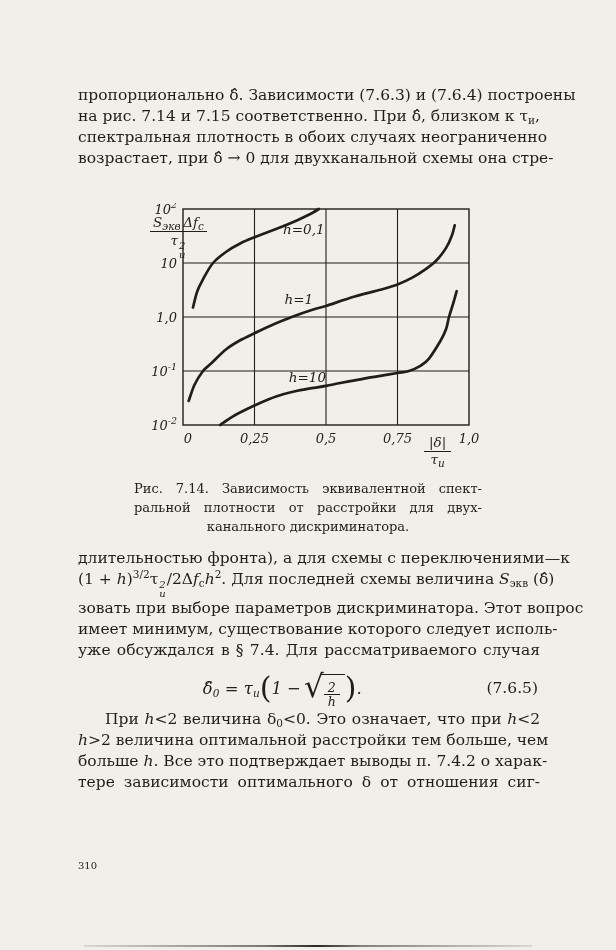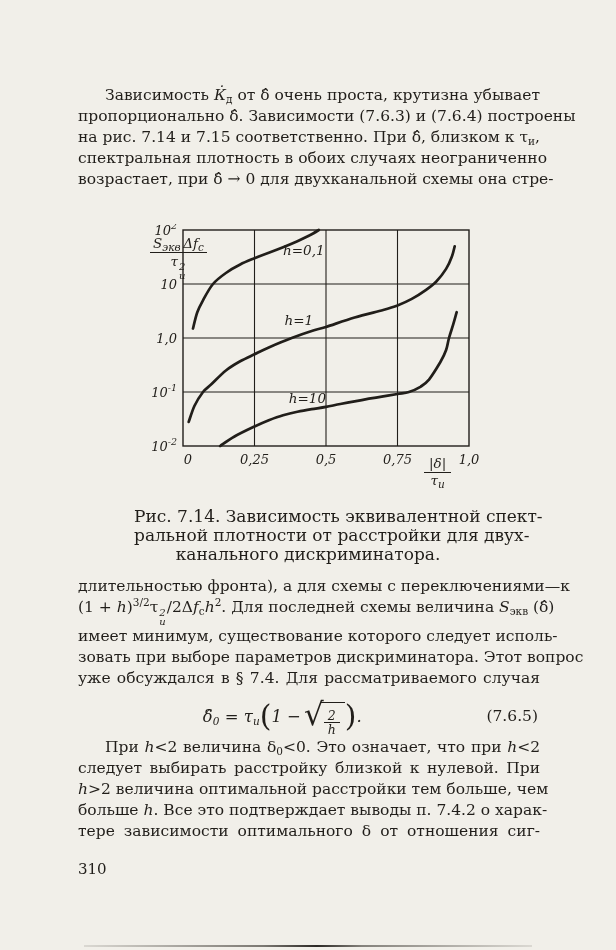--- a/index.html
+++ b/index.html
@@ -21,43 +21,42 @@
               text-align:center;line-height:15px;}
   .fig-ylabel .fnum{border-bottom:1.3px solid #211e1a;padding:0 3px 1px 3px;margin-top:44px;}
   .fig-ylabel .fden{padding-top:1px;}
   .fig-xlabel{position:absolute;left:424px;top:264px;font-style:italic;font-size:13.5px;
               text-align:center;line-height:15px;}
   .fig-xlabel .fnum{border-bottom:1.3px solid #211e1a;padding:0 5px 1px 5px;}
   svg.chart{position:absolute;left:140px;top:32px;}
   .tick{font-family:"DejaVu Serif","Liberation Serif",serif;font-style:italic;font-size:13px;fill:#211e1a;}
   .clabel{font-family:"DejaVu Serif","Liberation Serif",serif;font-style:italic;font-size:13.5px;fill:#211e1a;}
   
-  .caption{width:348px;margin:13px auto 0 auto;font-size:17px;}
+  .caption{width:348px;margin:6px auto 0 auto;font-size:13px;}
   .cap-line{line-height:19px;text-align:justify;text-align-last:justify;white-space:nowrap;}
   .cap-line.center{text-align:center;text-align-last:center;}
   
   .eq-row{margin:10px 78px 2px 78px;display:flex;align-items:center;}
   .eq{margin:0 auto;font-style:italic;font-size:16.5px;display:inline-flex;align-items:center;text-align:center;}
   .eq .paren{font-style:normal;font-size:30px;font-weight:300;line-height:0;transform:scaleY(1.02);}
   .eq .rad{font-style:normal;font-size:31px;line-height:0;margin:0 -3px 0 3px;position:relative;top:-2px;}
   .radicand{border-top:1.5px solid #211e1a;display:inline-block;padding:2px 5px 0 3px;position:relative;top:3px;}
   .frac{display:inline-flex;flex-direction:column;align-items:center;font-size:12.5px;line-height:13px;}
   .frac .fnum{border-bottom:1.1px solid #211e1a;padding:0 4px;}
   .eq-num{font-style:normal;font-size:15.5px;}
-  .page-num{position:absolute;left:78px;top:860px;font-size:15px;}
+  .page-num{position:absolute;left:78px;top:860px;font-size:10px;}
   .scan-edge{position:absolute;left:84px;bottom:3px;width:448px;height:2px;
     background:linear-gradient(90deg,rgba(90,85,78,.15),rgba(60,56,50,.65) 40%,#2c2925 52%,rgba(60,56,50,.6) 62%,rgba(90,85,78,.15));}
 </style>
 </head>
 <body>
 
 <div class="page">
 
   <div class="pblock" style="margin-top:85px">
-    <div class="line indent">Зависимость <i>К̇</i><sub>д</sub> от δ̂ очень проста, крутизна убывает</div>
     <div class="line">пропорционально δ̂. Зависимости (7.6.3) и (7.6.4) построены</div>
     <div class="line">на рис. 7.14 и 7.15 соответственно. При δ̂, близком к τ<sub>и</sub>,</div>
     <div class="line">спектральная плотность в обоих случаях неограниченно</div>
     <div class="line">возрастает, при δ̂ → 0 для двухканальной схемы она стре-</div>
   </div>
 
   <div class="figure">
     <div class="fig-ylabel">
       <div class="fnum"><i>S</i><sub>экв</sub> <i>Δf</i><sub>c</sub></div>
       <div class="fden"><i>τ</i><span class="ts">
@@ -101,22 +100,22 @@
     <div class="cap-line">ральной плотности от расстройки для двух-</div>
     <div class="cap-line center">канального дискриминатора.</div>
   </div>
 
   <div class="pblock" style="margin-top:12px">
     <div class="line">длительностью фронта), а для схемы с переключениями—к</div>
     <div class="line">(1 + <i>h</i>)<sup>3/2</sup>τ<span class="ts">
           <span class="t">2</span>
           <span class="t">и</span>
         </span>/2Δ<i>f</i><sub>c</sub><i>h</i><sup>2</sup>. Для последней схемы величина <i>S</i><sub>экв</sub> (δ̂)</div>
+    <div class="line">зовать при выборе параметров дискриминатора. Этот вопрос</div>
     <div class="line">имеет минимум, существование которого следует исполь-</div>
-    <div class="line">зовать при выборе параметров дискриминатора. Этот вопрос</div>
     <div class="line">уже обсуждался в § 7.4. Для рассматриваемого случая</div>
   </div>
 
   <div class="eq-row">
     <span class="eq">
       <span><span>δ̂</span><sub>0</sub>
       <span>=</span> <span>τ</span><sub>и</sub></span>
       <span class="paren">(</span>
       <span>1 −</span>
       <span class="rad">√</span>
@@ -125,21 +124,20 @@
             <span class="fden">h</span>
           </span></span>
       <span class="paren">)</span>
         <span>.</span>
     </span>
     <span class="eq-num">(7.6.5)</span>
   </div>
 
   <div class="pblock" style="margin-top:4px">
     <div class="line indent">При <i>h</i>&lt;2 величина δ<sub>0</sub>&lt;0. Это означает, что при <i>h</i>&lt;2</div>
-    <div class="line">следует выбирать расстройку близкой к нулевой. При</div>
     <div class="line"><i>h</i>&gt;2 величина оптимальной расстройки тем больше, чем</div>
     <div class="line">больше <i>h</i>. Все это подтверждает выводы п. 7.4.2 о харак-</div>
     <div class="line">тере зависимости оптимального δ от отношения сиг-</div>
   </div>
 
   <div class="page-num">310</div>
   <div class="scan-edge"></div>
 </div>
 
 </body></html>

